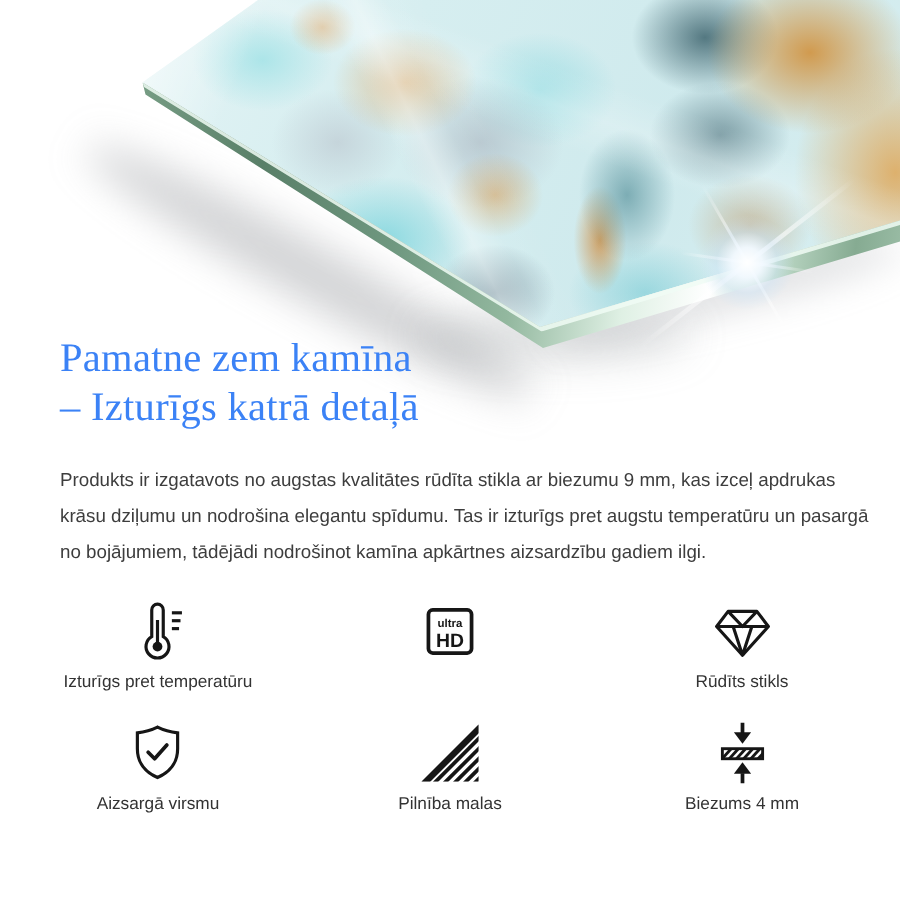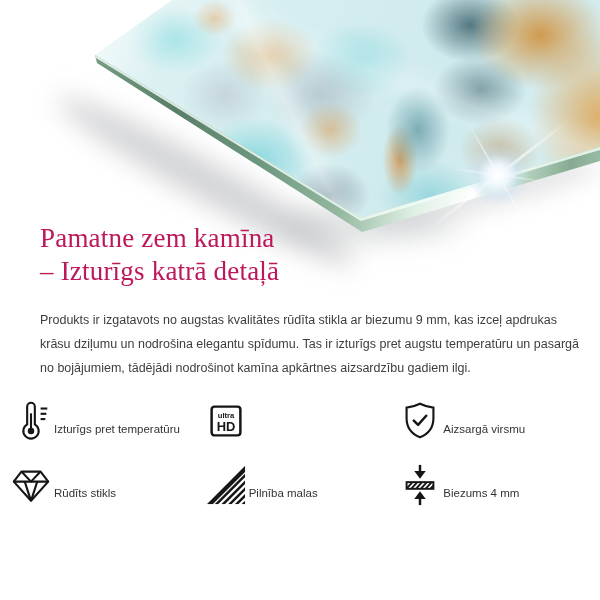--- a/index.html
+++ b/index.html
@@ -60,29 +60,29 @@
   .sparkle .ray{position:absolute;background:linear-gradient(90deg,rgba(255,255,255,0) 0%,rgba(255,255,255,0.95) 50%,rgba(255,255,255,0) 100%);}
   .ray1{width:180px;height:3px;left:-90px;top:-1.5px;transform:rotate(-38deg);}
   .ray2{width:120px;height:2px;left:-60px;top:-1px;transform:rotate(60deg);}
   .ray3{width:90px;height:2px;left:-45px;top:-1px;transform:rotate(8deg);}
   .sparkle .glow{position:absolute;left:-32px;top:-32px;width:64px;height:64px;border-radius:50%;
     background:radial-gradient(circle,rgba(255,255,255,1) 0%,rgba(242,249,255,0.95) 22%,rgba(205,228,246,0.45) 45%,rgba(205,228,246,0) 70%);}
 
   
   .content{position:absolute;left:40px;top:222px;width:545px;}
   .title{font-family:"Liberation Serif",serif;font-weight:400;font-size:27px;line-height:33px;
-    color:#be185d;letter-spacing:0.2px;margin:0;}
+    color:#3b82f6;letter-spacing:0.2px;margin:0;}
   .desc{margin:20px 0 0 0;font-size:12.5px;line-height:24px;color:#3d3d3d;width:545px;}
 
   
   .features{position:absolute;left:8px;top:398px;width:584px;display:grid;
     grid-template-columns:repeat(3,1fr);row-gap:18px;}
-  .feature{display:flex;flex-direction:row;align-items:center;}
+  .feature{display:flex;flex-direction:column;align-items:center;}
   .icon-box{height:46px;display:flex;align-items:center;justify-content:center;}
-  .feature .label{margin-top:15px;font-size:11.5px;color:#333;text-align:center;}
+  .feature .label{margin-top:5px;font-size:11.5px;color:#333;text-align:center;}
   .icon-svg{display:block;}
   .icon-stroke{fill:none;stroke:#161616;stroke-width:2.2;}
   .icon-fill{fill:#161616;stroke:none;}
 </style>
 </head>
 <body>
 
 <div class="page">
 
   <div class="hero">
@@ -131,37 +131,37 @@
           <rect class="icon-stroke" x="9" y="9" width="30" height="30" rx="3" style="stroke-width:2.6"></rect>
           <text x="24" y="21" text-anchor="middle" font-family="Liberation Sans, sans-serif" font-size="8" font-weight="700" fill="#161616">ultra</text>
           <text x="24" y="34.5" text-anchor="middle" font-family="Liberation Sans, sans-serif" font-size="13.5" font-weight="800" fill="#161616">HD</text>
         </svg>
       </div>
     </div>
 
     <div class="feature">
       <div class="icon-box">
         <svg class="icon-svg" width="46" height="46" viewBox="0 0 48 48">
-          <path class="icon-stroke" d="M24 6 C29 8.5 33.5 9.5 38 10 V21 C38 30.5 32.5 37.5 24 41 C15.5 37.5 10 30.5 10 21 V10 C14.5 9.5 19 8.5 24 6 Z"></path>
-          <polyline class="icon-stroke" points="17.5,23.5 22,28 30.5,18.5" style="stroke-width:2.6;stroke-linecap:round;stroke-linejoin:round"></polyline>
-        </svg>
-      </div>
-      <div class="label">Aizsargā virsmu</div>
-    </div>
-
-    <div class="feature">
-      <div class="icon-box">
-        <svg class="icon-svg" width="46" height="46" viewBox="0 0 48 48">
           <path class="icon-stroke" style="stroke-linejoin:round" d="M14 10 L34 10 L42 20.5 L24 40.5 L6 20.5 Z"></path>
           <line class="icon-stroke" x1="6" y1="20.5" x2="42" y2="20.5"></line>
           <path class="icon-stroke" style="stroke-linejoin:round" d="M14 10 L24 20.5 L34 10"></path>
           <path class="icon-stroke" d="M17.5 20.5 L24 40.5 M30.5 20.5 L24 40.5"></path>
         </svg>
       </div>
       <div class="label">Rūdīts stikls</div>
+    </div>
+
+    <div class="feature">
+      <div class="icon-box">
+        <svg class="icon-svg" width="46" height="46" viewBox="0 0 48 48">
+          <path class="icon-stroke" d="M24 6 C29 8.5 33.5 9.5 38 10 V21 C38 30.5 32.5 37.5 24 41 C15.5 37.5 10 30.5 10 21 V10 C14.5 9.5 19 8.5 24 6 Z"></path>
+          <polyline class="icon-stroke" points="17.5,23.5 22,28 30.5,18.5" style="stroke-width:2.6;stroke-linecap:round;stroke-linejoin:round"></polyline>
+        </svg>
+      </div>
+      <div class="label">Aizsargā virsmu</div>
     </div>
 
     <div class="feature">
       <div class="icon-box">
         <svg class="icon-svg" width="46" height="46" viewBox="0 0 48 48">
           <defs>
             <clipPath id="bevelClip">
                 <polygon points="4,44 44,4 44,44"></polygon>
               </clipPath>
           </defs>

